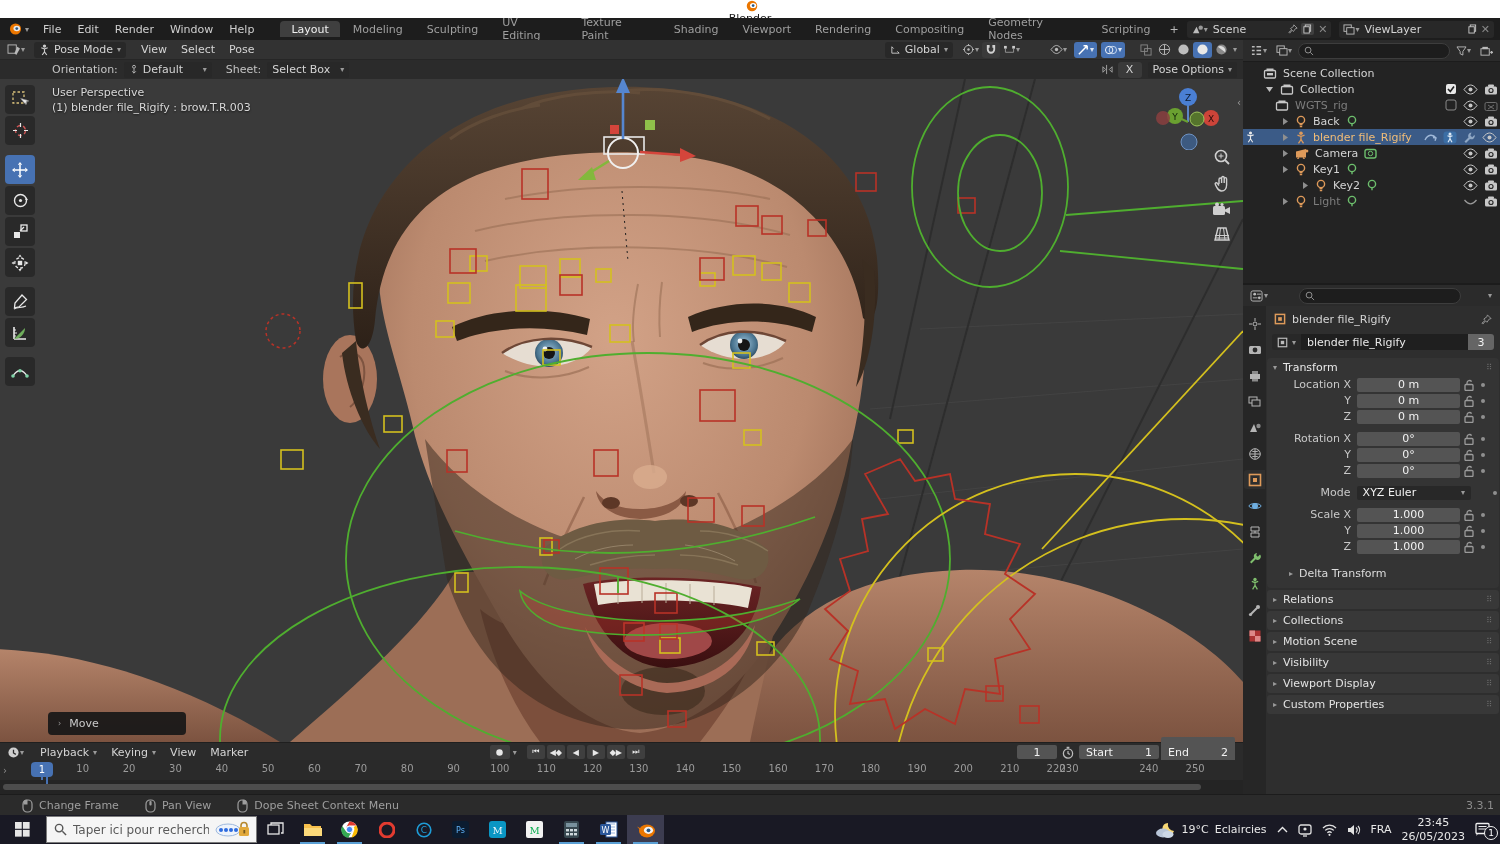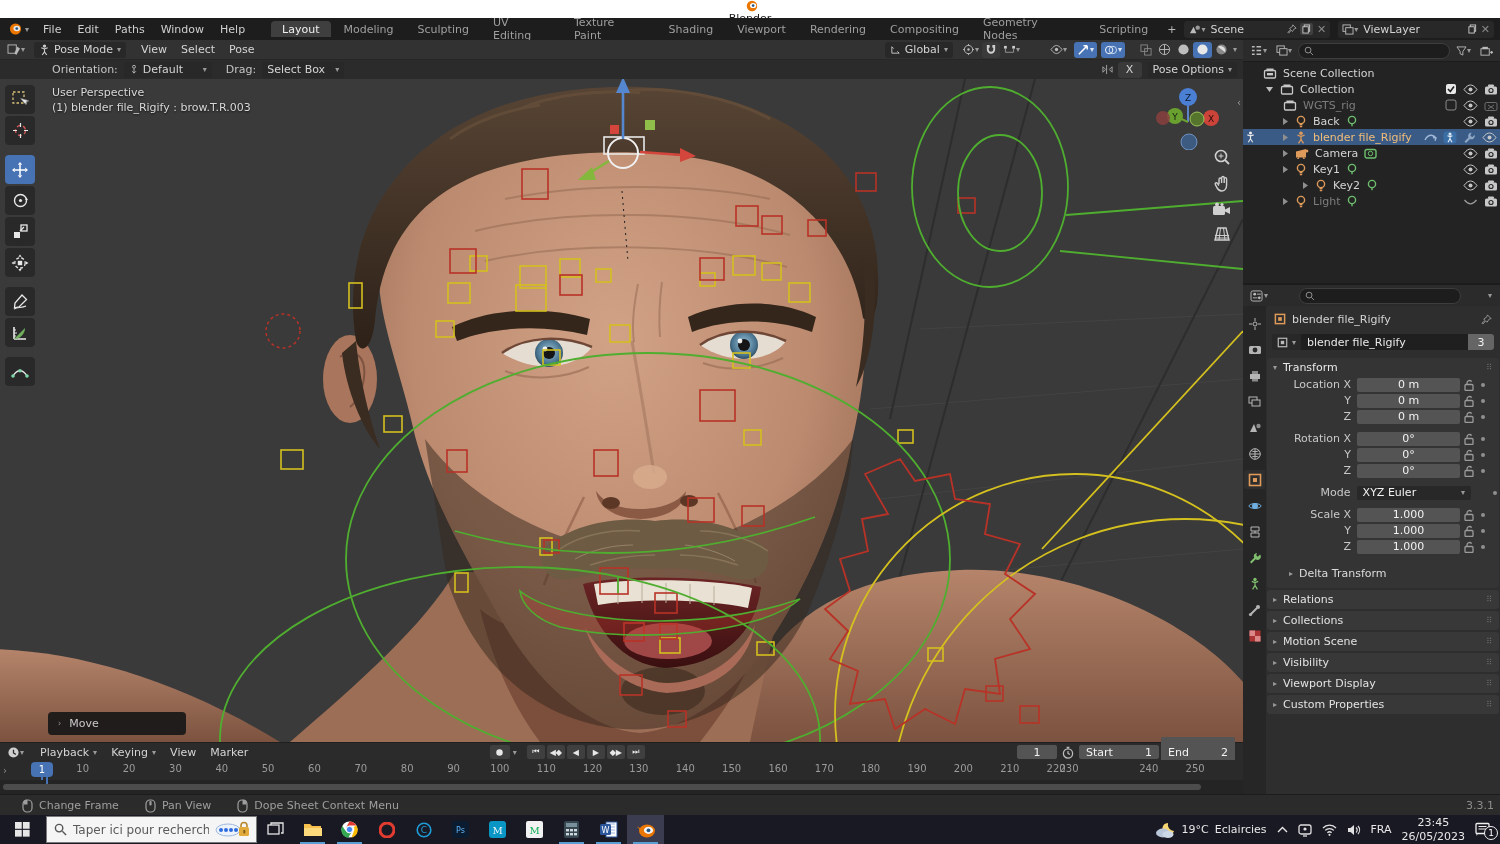--- a/index.html
+++ b/index.html
@@ -103,21 +103,21 @@
       <svg width="15" height="12" viewBox="0 0 16 13">
           <circle cx="8" cy="6.5" r="6" fill="#ea7600"></circle>
           <ellipse cx="9.4" cy="6" rx="3.6" ry="2.9" fill="#e8e8e8"></ellipse>
           <circle cx="9.4" cy="6" r="1.5" fill="#265787"></circle>
         </svg>
       <span class="caret" style="margin-left:2px">▾</span>
     </span>
     <span id="topbar-menus" class="row">
         <span class="menu-item">File</span>
         <span class="menu-item">Edit</span>
-        <span class="menu-item">Paths</span>
+        <span class="menu-item">Render</span>
         <span class="menu-item">Window</span>
         <span class="menu-item">Help</span>
       </span>
     <span id="topbar-tabs" class="row" style="margin-left:18px;gap:2px">
         <span class="wtab active">Layout</span>
         <span class="wtab">Modeling</span>
         <span class="wtab">Sculpting</span>
         <span class="wtab">UV Editing</span>
         <span class="wtab">Texture Paint</span>
         <span class="wtab">Shading</span>
@@ -289,21 +289,21 @@
       <span class="ic">
           <svg width="10" height="11" viewBox="0 0 11 12">
             <circle cx="5.5" cy="3" r="1.6" fill="none" stroke="#bbb"></circle>
             <path d="M5.5 5v5M5.5 10l-2-2M5.5 10l2-2" stroke="#bbb" fill="none"></path>
           </svg>
         </span>
       <span>Default</span>
       <span style="flex:1"></span>
         <span class="caret">▾</span>
     </span>
-    <span style="margin-left:14px;color:#c4c4c4">Drag:</span>
+    <span style="margin-left:14px;color:#c4c4c4">Sheet:</span>
     <span class="dd" style="margin-left:6px;width:72px">
       <span>Select Box</span>
       <span style="flex:1"></span>
         <span class="caret">▾</span>
     </span>
     <span style="flex:1"></span>
     <span class="ic">
       <svg width="13" height="11" viewBox="0 0 14 12">
           <path d="M6 1v10M2 3l3 3-3 3zM12 3 9 6l3 3z" fill="none" stroke="#a9a9a9"></path>
         </svg>
@@ -708,21 +708,21 @@
           </span>
           <span class="ic">
             <svg width="14" height="12" viewBox="0 0 14 12">
               <rect x="1" y="3.5" width="12" height="8" rx="1.5" fill="#c8c8c8"></rect>
               <circle cx="7" cy="7.5" r="2.6" fill="#2a2a2a"></circle>
               <circle cx="7" cy="7.5" r="1.4" fill="#c8c8c8"></circle>
               <rect x="4" y="1.5" width="6" height="2.5" rx="1" fill="#c8c8c8"></rect>
             </svg>
           </span>
         </div>
-        <div class="orow" style="padding-left:26px">
+        <div class="orow" style="padding-left:18px">
           <span style="width:8px"></span>
           <span class="ic">
             <svg width="14" height="12" viewBox="0 0 14 12">
               <rect x="1.5" y="3.5" width="11" height="7.5" rx="1" fill="none" stroke="#c8c8c8" stroke-width="1.3"></rect>
               <rect x="3.5" y="1.5" width="7" height="2.6" fill="#c8c8c8"></rect>
             </svg>
           </span>
           <span class="lbl gray">WGTS_rig</span>
           <span class="sp"></span>
           <span class="ic">

